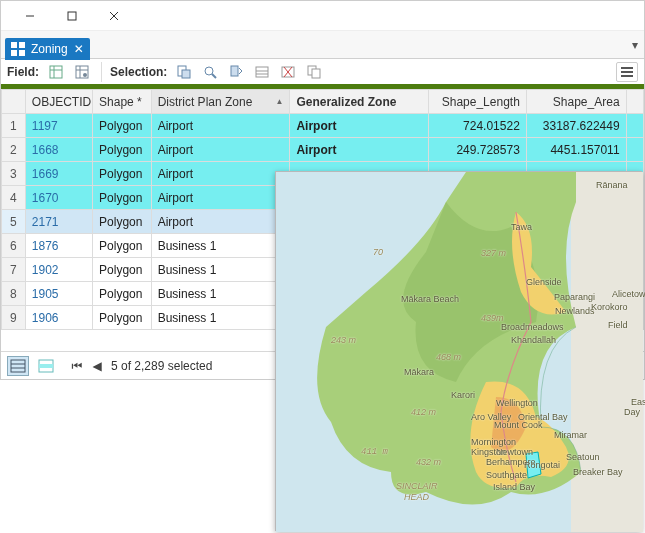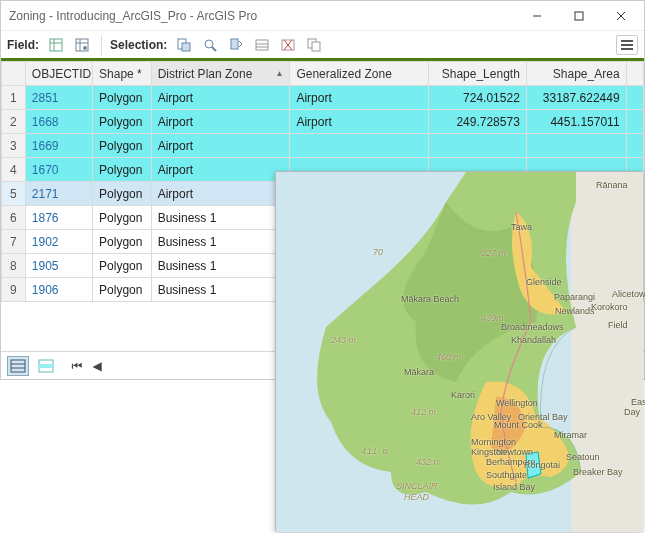--- a/index.html
+++ b/index.html
@@ -10,37 +10,37 @@
   .title-btns { display: flex; gap: 0; }
   .title-btn { width: 42px; height: 28px; display: flex; align-items: center; justify-content: center; color: #333; }
   .tabbar { display: flex; align-items: center; justify-content: space-between; background: #f7f7f7; height: 28px; border-bottom: 1px solid #d0d0d0; padding-left: 4px; padding-right: 6px; }
   .tab { background: #1a78c2; color: #fff; display: flex; align-items: center; height: 22px; padding: 0 6px 0 6px; gap: 6px; border-top-left-radius: 2px; border-top-right-radius: 2px; position: relative; top: 4px; }
   .tab .tab-ico { width: 14px; height: 14px; background: #fff; display: inline-block; position: relative; }
   .tab .tab-ico::before, .tab .tab-ico::after { content: ""; position: absolute; background: #1a78c2; }
   .tab .tab-ico::before { left: 0; right: 0; top: 6px; height: 2px; }
   .tab .tab-ico::after { top: 0; bottom: 0; left: 6px; width: 2px; }
   .tab-close { font-size: 12px; }
   .menu-icon { color: #555; }
-  .toolbar { display: flex; align-items: center; height: 30px; border-bottom: 3px solid #4d7c0f; padding: 0 6px; gap: 4px; background: #fff; }
+  .toolbar { display: flex; align-items: center; height: 30px; border-bottom: 5px solid #4d7c0f; padding: 0 6px; gap: 4px; background: #fff; }
   .toolbar .lbl { font-weight: 600; color: #333; margin-right: 2px; }
   .tool-btn { width: 22px; height: 22px; display: flex; align-items: center; justify-content: center; border: 1px solid transparent; }
   .tool-btn svg { width: 16px; height: 16px; display: block; }
   .tool-sep { width: 1px; height: 20px; background: #ddd; margin: 0 4px; }
   .hamburger { margin-left: auto; border: 1px solid #ccc; border-radius: 2px; width: 22px; height: 20px; display:flex; align-items:center; justify-content:center; }
   .table-wrap { flex: 1; overflow: hidden; position: relative; }
   table { border-collapse: collapse; width: 100%; table-layout: fixed; }
   th, td { border: 1px solid #dcdcdc; height: 24px; padding: 0 6px; text-align: left; font-size: 12px; white-space: nowrap; overflow: hidden; }
   th { background: #f2f2f2; font-weight: 400; color: #333; position: relative; }
   th.sort { background: #e7e7e7; }
   th.sort::after { content: "▲"; font-size: 8px; color: #666; position: absolute; right: 6px; top: 7px; }
   .c0 { width: 22px; text-align: center; background: #f2f2f2; color: #555; }
   .c1 { width: 62px; }
   .c2 { width: 54px; }
   .c3 { width: 128px; }
-  .c4 { width: 128px; }
+  .c4 { width: 128px; font-weight: bold; }
   .c5 { width: 90px; text-align: right; }
   .c6 { width: 92px; text-align: right; }
   .c7 { width: 16px; background: #f2f2f2; }
   tr.sel td { background: #76eef0; }
   tr.sel td.c0 { background: #f2f2f2; }
   tr.cur td { background: #d0e6f5; }
   tr.cur td.c0 { background: #e2f0fa; }
   .num { color: #2a6ca8; }
   .statusbar { height: 28px; border-top: 1px solid #d8d8d8; display: flex; align-items: center; padding: 0 6px; gap: 6px; background: #fff; }
   .statusbar .view-btn { width: 22px; height: 20px; display: flex; align-items: center; justify-content: center; }
@@ -58,41 +58,48 @@
   .urban2 { fill: #e9a15a; }
   .sel-zone { fill: #76eef0; stroke: #00b0b0; stroke-width:1; }
   .road { stroke:#d88; stroke-width:1.2; fill:none; }
   .coast { stroke:#6a8; stroke-width:.5; fill:none; }
 </style>
 </head>
 <body>
 
 <div class="window">
   <div class="titlebar">
-    <span class="title-text">Zoning - Introducing_ArcGIS_Pro - ArcGIS Pro</span>
     <div class="title-btns">
       <div class="title-btn">
         <svg width="10" height="10">
             <line x1="1" y1="5" x2="9" y2="5" stroke="#333" stroke-width="1"></line>
           </svg>
       </div>
       <div class="title-btn">
         <svg width="10" height="10">
             <rect x="1" y="1" width="8" height="8" fill="none" stroke="#333" stroke-width="1"></rect>
           </svg>
       </div>
       <div class="title-btn">
         <svg width="10" height="10">
             <line x1="1" y1="1" x2="9" y2="9" stroke="#333"></line>
             <line x1="9" y1="1" x2="1" y2="9" stroke="#333"></line>
           </svg>
       </div>
     </div>
   </div>
 
+  <div class="tabbar">
+    <div class="tab">
+      <span class="tab-ico"></span>
+      <span>Zoning</span>
+      <span class="tab-close">✕</span>
+    </div>
+    <span class="menu-icon">▾</span>
+  </div>
 
   <div class="toolbar">
     <span class="lbl">Field:</span>
     <span class="tool-btn">
         <svg>
           <rect x="2" y="2" width="12" height="12" fill="none" stroke="#6a8"></rect>
           <line x1="2" y1="6" x2="14" y2="6" stroke="#6a8"></line>
           <line x1="6" y1="2" x2="6" y2="14" stroke="#6a8"></line>
         </svg>
       </span>
@@ -163,21 +170,21 @@
             <th class="c3 sort">District Plan Zone</th>
             <th class="c4">Generalized Zone</th>
             <th class="c5">Shape_Length</th>
             <th class="c6">Shape_Area</th>
             <th class="c7"></th>
           </tr>
         </thead>
       <tbody id="tbody">
           <tr class="sel">
             <td class="c0">1</td>
-            <td class="c1"><span class="num">2851</span></td>
+            <td class="c1"><span class="num">1197</span></td>
             <td class="c2">Polygon</td>
             <td class="c3">Airport</td>
             <td class="c4">Airport</td>
             <td class="c5">724.01522</td>
             <td class="c6">33187.622449</td>
             <td class="c7"></td>
           </tr>
           <tr class="sel">
             <td class="c0">2</td>
             <td class="c1"><span class="num">1668</span></td>
@@ -273,20 +280,21 @@
     <span class="view-btn">
         <svg width="16" height="14">
           <rect x="1" y="1" width="14" height="12" fill="none" stroke="#6bb"></rect>
           <rect x="1" y="5" width="14" height="4" fill="#9ee"></rect>
         </svg>
       </span>
     <span class="nav">
       <span class="nav-btn">⏮</span>
       <span class="nav-btn">◀</span>
     </span>
+    <span class="sel-text">5 of 2,289 selected</span>
     <span class="filter-text">Filte</span>
   </div>
 </div>
 
 <div class="map-pane">
   <svg width="367" height="360">
     <rect x="0" y="0" width="367" height="360" fill="#cfe6ee"></rect>
 
     <rect x="295" y="0" width="72" height="360" fill="#e8e6dc"></rect>
 

